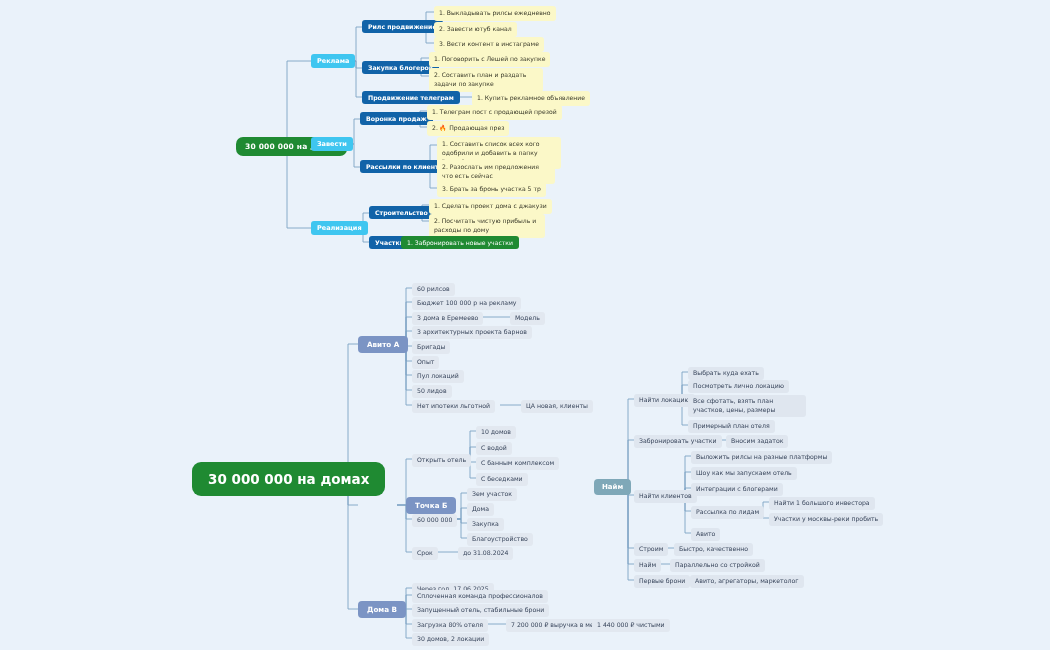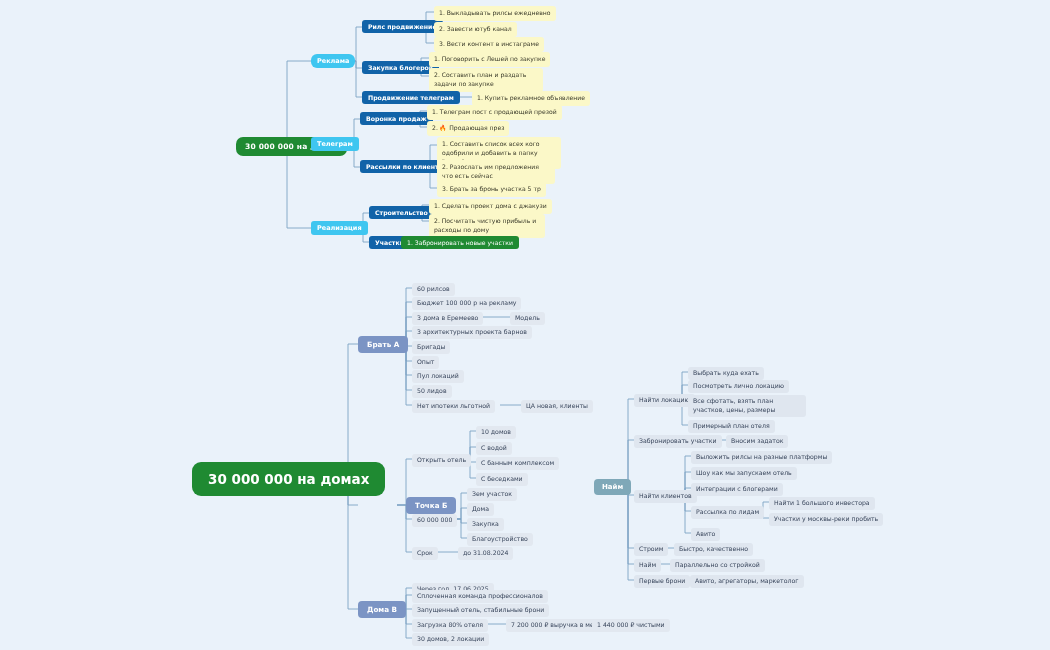--- a/index.html
+++ b/index.html
@@ -163,22 +163,22 @@
     <path d="M756,511 H763 V518 H769"></path>
 
     <path d="M659,548 H674"></path>
     <path d="M654,564 H670"></path>
     <path d="M675,580 H690"></path>
   </g>
 </svg>
 
 <div class="node n-root-dark" style="left:236px;top:137px;">30 000 000 на домах</div>
 
-<div class="node n-cyan" style="left:311px;top:54px;border-radius:6px;">Реклама</div>
-<div class="node n-cyan" style="left:311px;top:137px;">Телеграм</div>
+<div class="node n-cyan" style="left:311px;top:54px;">Реклама</div>
+<div class="node n-cyan" style="left:311px;top:137px;">Завести</div>
 <div class="node n-cyan" style="left:311px;top:221px;">Реализация</div>
 
 <div class="node n-blue" style="left:362px;top:20px;">Рилс продвижение</div>
 <div class="node n-yellow" style="left:434px;top:6px;">1. Выкладывать рилсы ежедневно</div>
 <div class="node n-yellow" style="left:434px;top:22px;">2. Завести ютуб канал</div>
 <div class="node n-yellow" style="left:434px;top:37px;">3. Вести контент в инстаграме</div>
 
 <div class="node n-blue" style="left:362px;top:61px;">Закупка блогеров</div>
 <div class="node n-yellow" style="left:429px;top:52px;">1. Поговорить с Лешей по закупке</div>
 <div class="node n-yellow wrap" style="left:429px;top:68px;width:114px;">2. Составить план и раздать задачи по закупке</div>
@@ -197,21 +197,21 @@
 
 <div class="node n-blue" style="left:369px;top:206px;">Строительство</div>
 <div class="node n-yellow" style="left:429px;top:199px;">1. Сделать проект дома с джакузи</div>
 <div class="node n-yellow wrap" style="left:429px;top:214px;width:116px;">2. Посчитать чистую прибыль и расходы по дому</div>
 
 <div class="node n-blue" style="left:369px;top:236px;">Участки</div>
 <div class="node n-green" style="left:401px;top:236px;">1. Забронировать новые участки</div>
 
 <div class="node n-root-big" style="left:192px;top:462px;">30 000 000 на домах</div>
 
-<div class="node n-slate" style="left:358px;top:336px;">Брать А</div>
+<div class="node n-slate" style="left:358px;top:336px;">Авито А</div>
 <div class="node n-plain" style="left:412px;top:283px;">60 рилсов</div>
 <div class="node n-plain" style="left:412px;top:297px;">Бюджет 100 000 р на рекламу</div>
 <div class="node n-plain" style="left:412px;top:312px;">3 дома в Еремеево</div>
 <div class="node n-plain" style="left:510px;top:312px;">Модель</div>
 <div class="node n-plain" style="left:412px;top:326px;">3 архитектурных проекта барнов</div>
 <div class="node n-plain" style="left:412px;top:341px;">Бригады</div>
 <div class="node n-plain" style="left:412px;top:356px;">Опыт</div>
 <div class="node n-plain" style="left:412px;top:370px;">Пул локаций</div>
 <div class="node n-plain" style="left:412px;top:385px;">50 лидов</div>
 <div class="node n-plain" style="left:412px;top:400px;">Нет ипотеки льготной</div>

